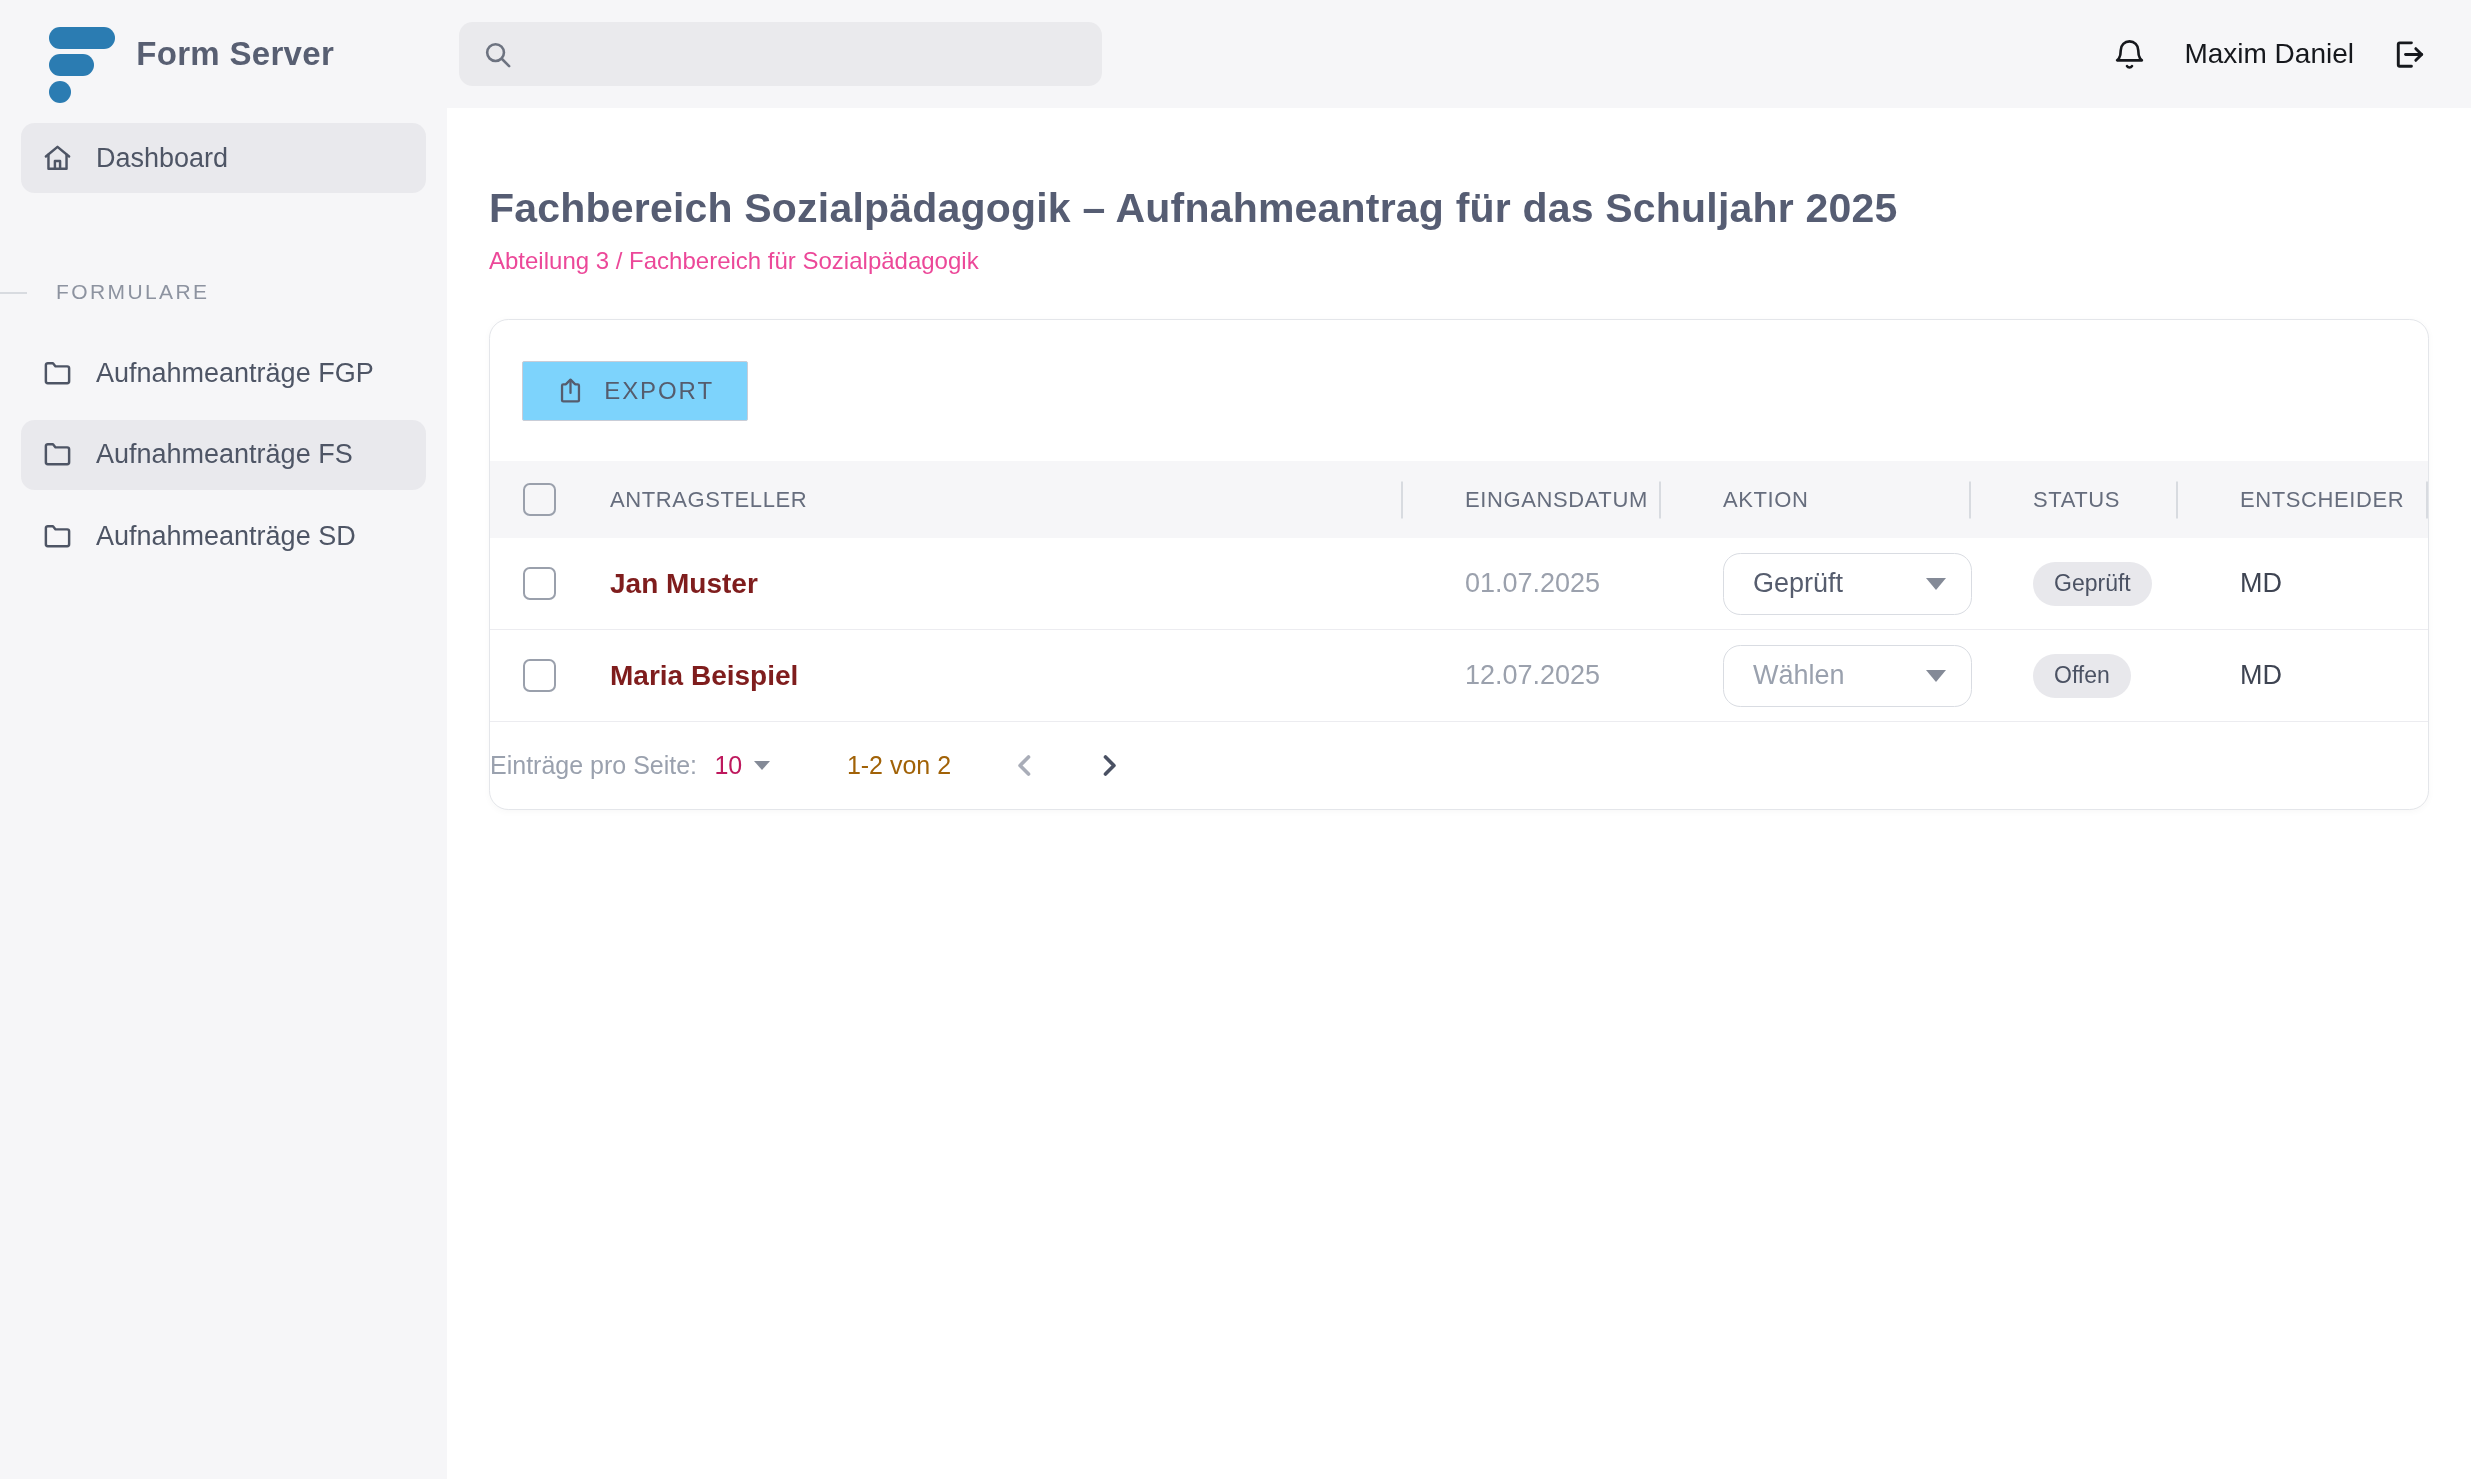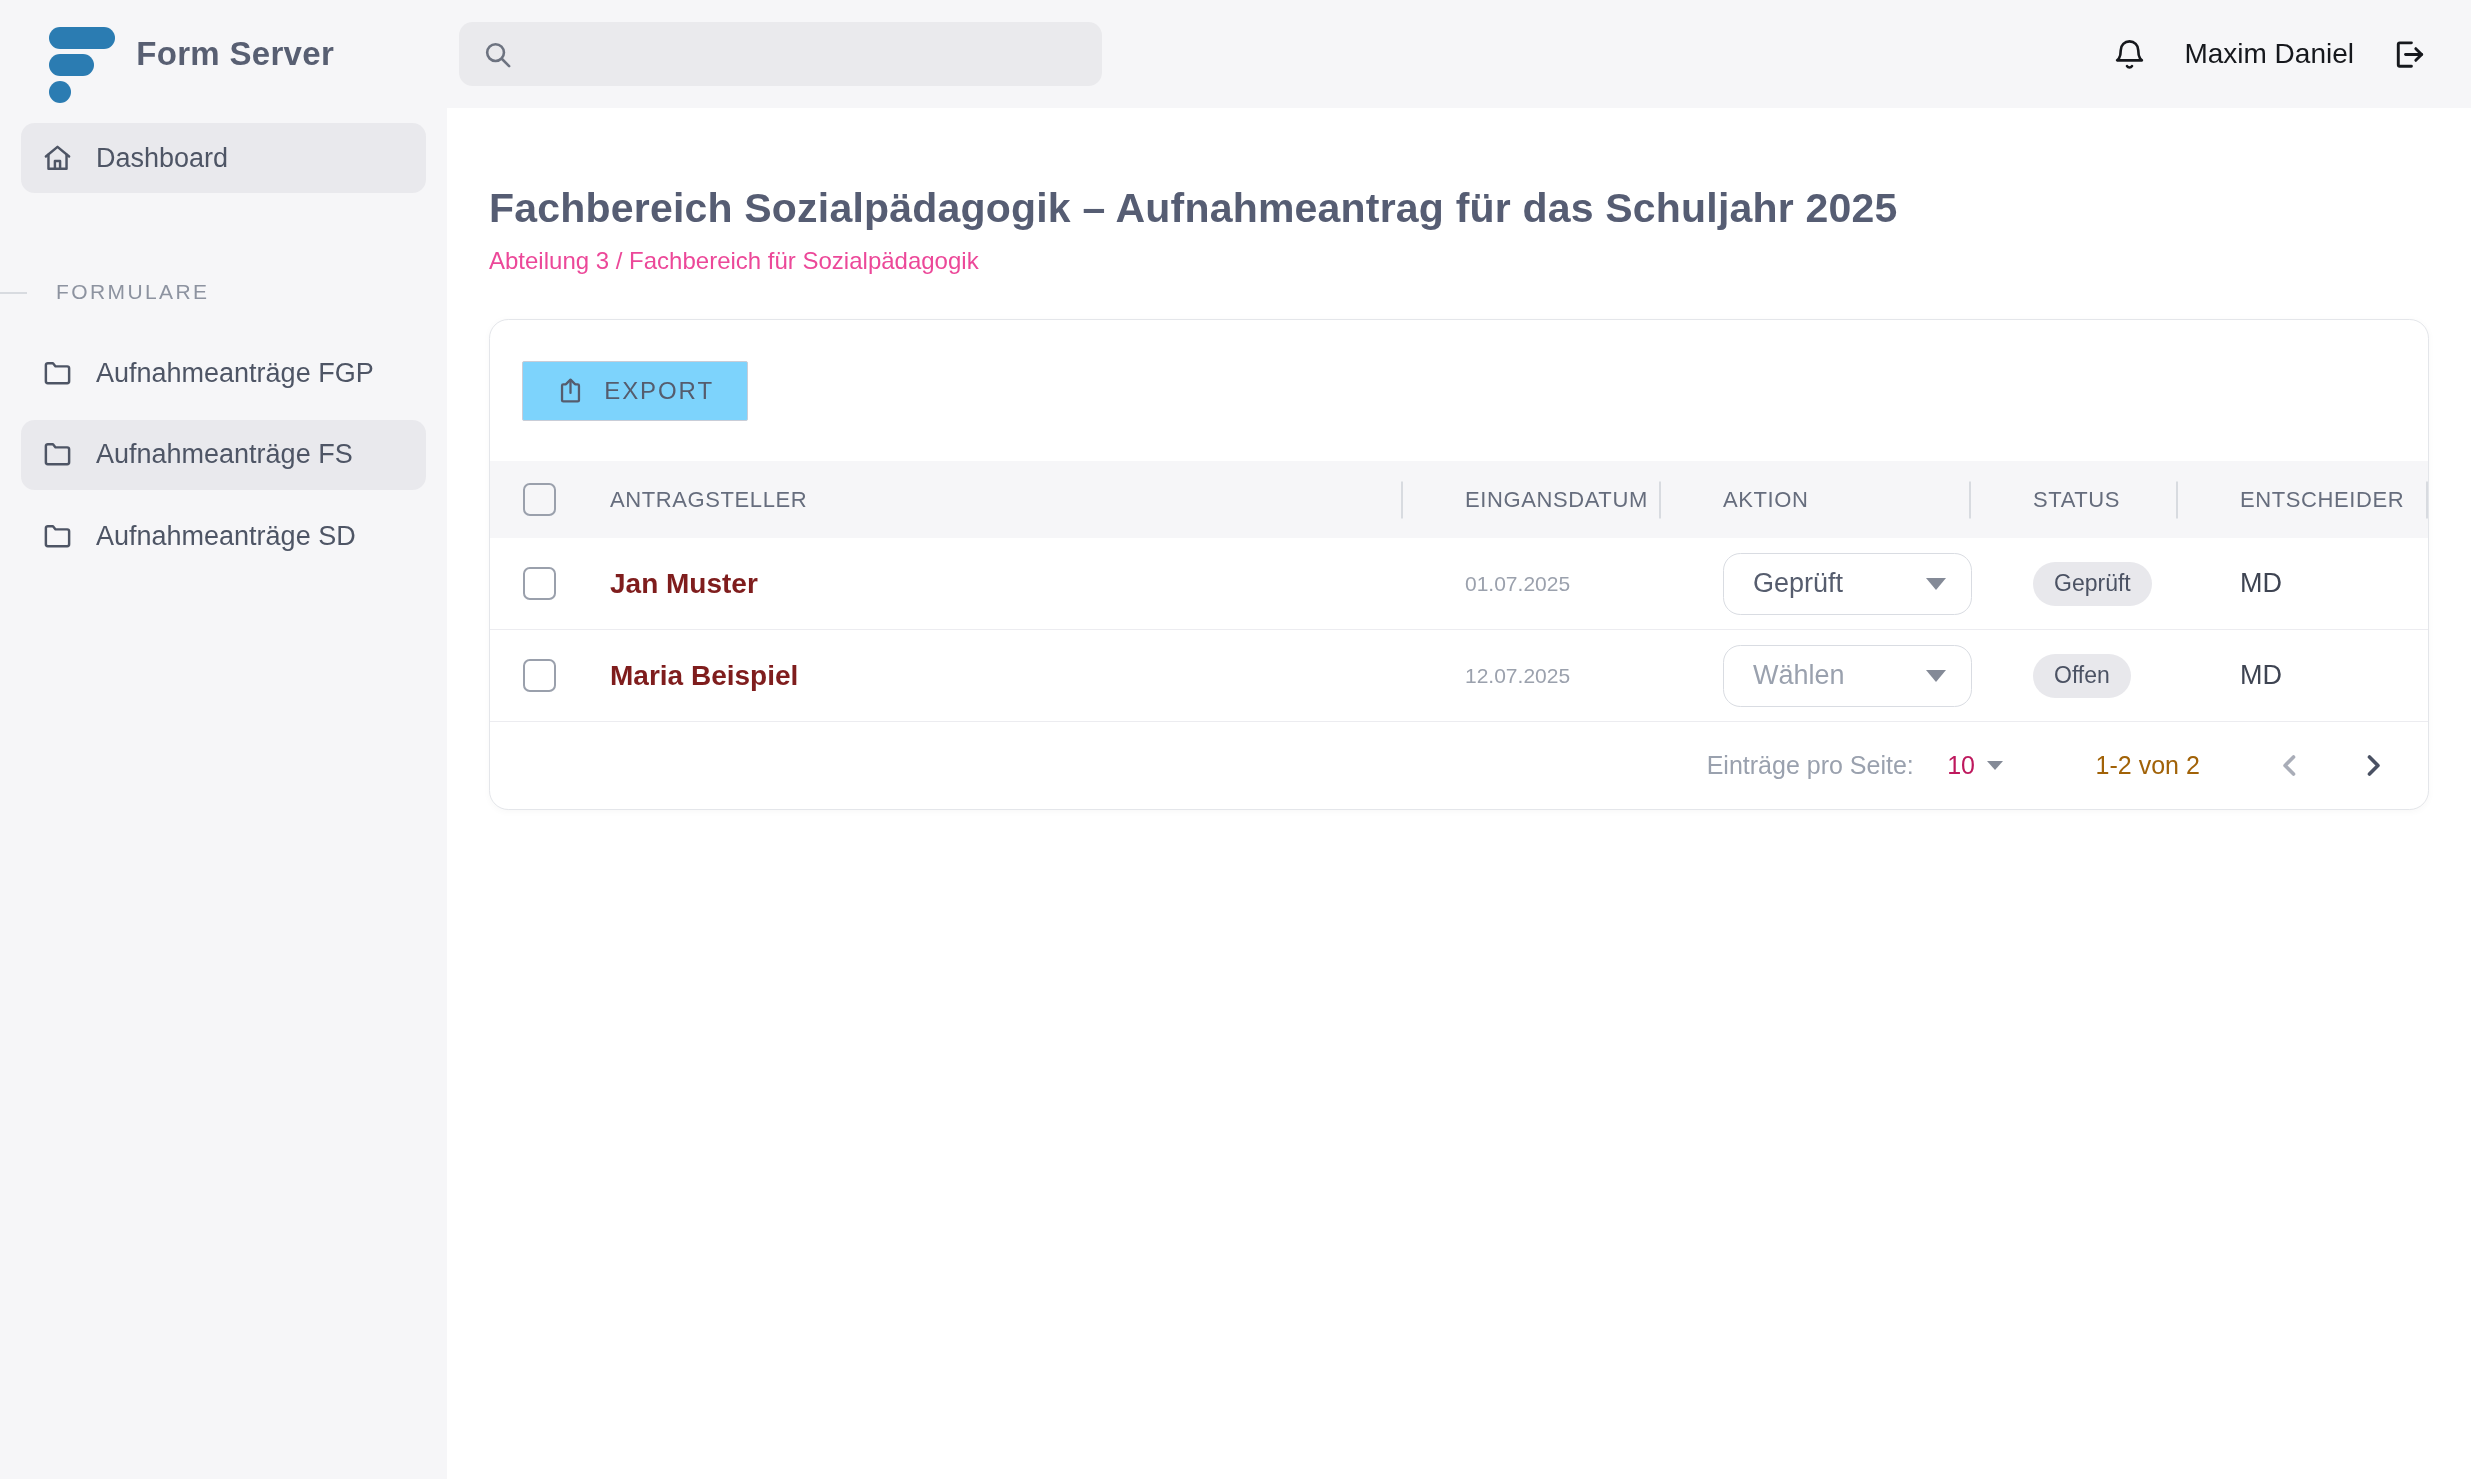--- a/index.html
+++ b/index.html
@@ -61,33 +61,33 @@
         font-size:22px; font-weight:500; letter-spacing:0.6px; color:#666d7d; }
   .th.with-div::after { content:""; position:absolute; right:0; top:50%; transform:translateY(-50%);
                         width:1.9px; height:37px; background:#d8dbe0; }
   .cell-pad { padding-left:62px; }
   .name-pad { padding-left:29px; }
 
   .trow { height:92px; border-bottom:1.9px solid #ececf0; }
   .cb-cell { display:flex; justify-content:flex-end; padding-right:25px; }
   .checkbox { width:33px; height:33px; border:2.4px solid #9aa0ac; border-radius:6.8px; background:transparent; cursor:pointer; }
   .row-name { font-size:28px; font-weight:600; color:#7f1d1d; }
-  .row-date { font-size:21px; color:#9ba1ad; }
+  .row-date { font-size:27px; color:#9ba1ad; }
   .select { width:249px; height:62px; border:1.9px solid #d9dce2; border-radius:17.4px; background:#fff;
             display:flex; align-items:center; justify-content:space-between; padding:0 25px 0 29px;
             font-size:27px; color:#565d6e; cursor:pointer; }
   .select.placeholder { color:#9aa1ae; }
   .caret-down { width:0; height:0; border-left:10.6px solid transparent; border-right:10.6px solid transparent;
                 border-top:12.6px solid #848a97; }
   .badge { display:inline-block; background:#e8e8ec; color:#4b5263; font-size:23px;
            padding:8.7px 21px; border-radius:965px; }
   .row-decider { font-size:27px; font-weight:500; color:#3e4452; }
 
-  .card-footer { flex:1; display:flex; align-items:center; justify-content:flex-end;
-                 gap:16px; padding-right:35px; }
+  .card-footer { flex:1; display:flex; align-items:center; justify-content:flex-start;
+                 gap:0; padding-right:35px; }
   .pp-label { font-size:25px; color:#9aa1ae; }
   .pp-select { display:flex; align-items:center; gap:11.6px; margin-left:17.4px; cursor:pointer; }
   .pp-value { font-size:25px; color:#be185d; }
   .caret-sm { width:0; height:0; border-left:8.7px solid transparent; border-right:8.7px solid transparent;
               border-top:9.7px solid #848a97; }
   .range-label { font-size:25px; color:#a16207; margin-left:77px; }
   .pager { display:flex; align-items:center; margin-left:54px; gap:42px; }
   .chev { background:none; border:none; cursor:pointer; display:flex; padding:5.8px; }
 </style>
 </head>

